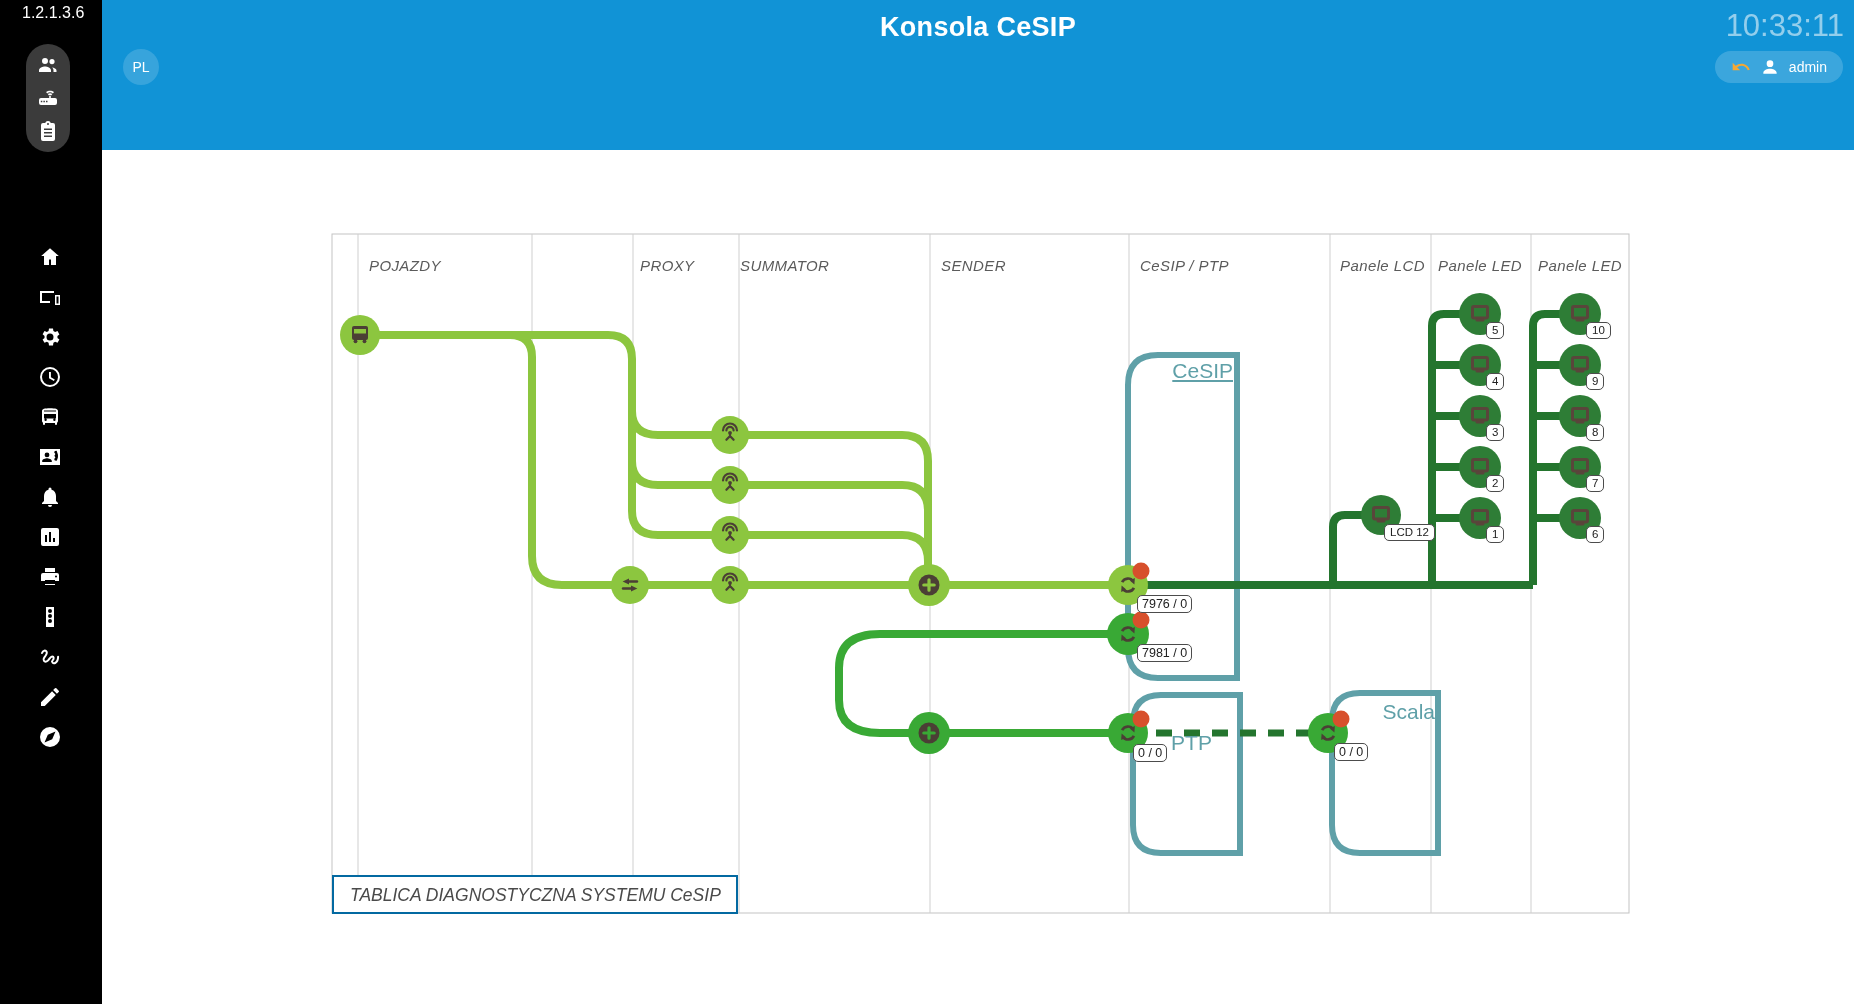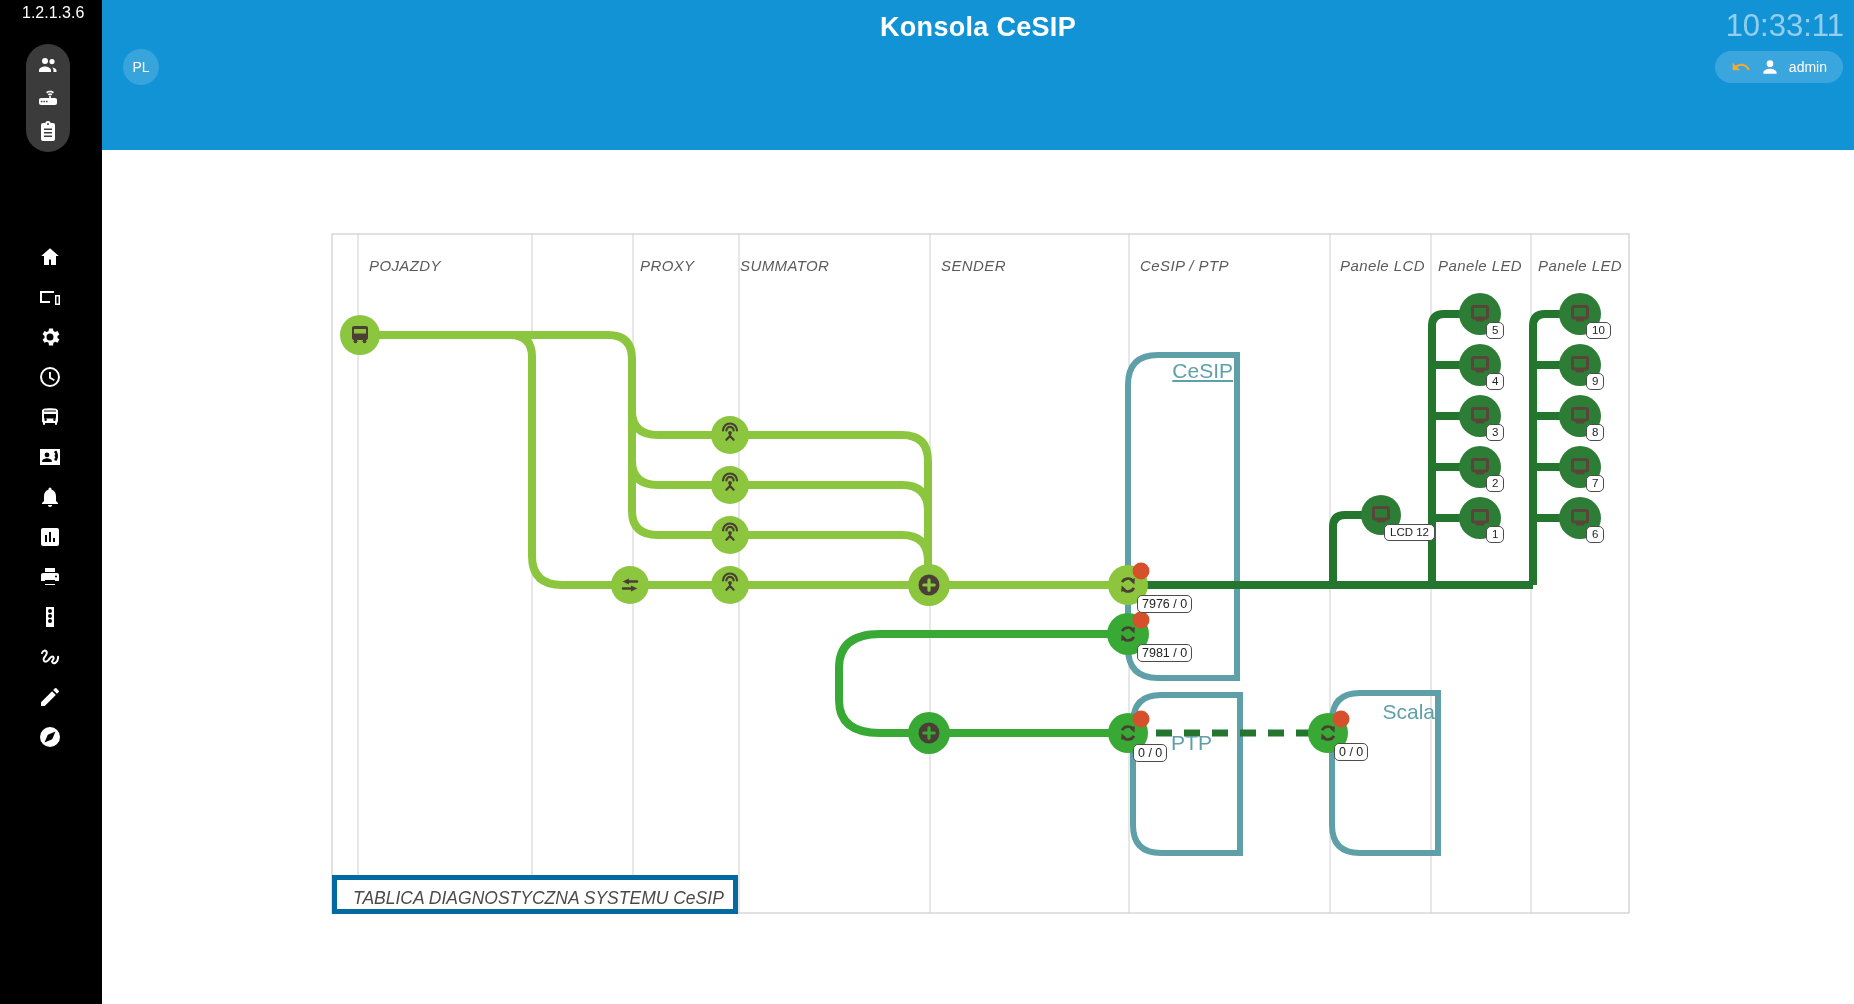--- a/index.html
+++ b/index.html
@@ -31,21 +31,21 @@
 
   
   .diagram{position:absolute;left:0;top:0;width:1854px;height:1004px;}
   .diagram svg{position:absolute;left:0;top:0;}
   .hdr-col{position:absolute;font-style:italic;font-size:15px;color:#5b5b5b;letter-spacing:.4px;white-space:nowrap;}
   .grouplbl{position:absolute;font-size:21px;color:#5FA0A8;text-align:right;white-space:nowrap;}
   .counter{position:absolute;background:#fff;border:1.6px solid #4c4c4c;border-radius:5px;
         font-size:12.5px;color:#222;padding:1px 4px;white-space:nowrap;z-index:3;}
   .ledlbl{position:absolute;background:#fff;border:1.6px solid #4c4c4c;border-radius:5px;
         font-size:11.5px;color:#222;padding:0 5px;line-height:15px;white-space:nowrap;z-index:3;}
-  .board-title{position:absolute;left:332px;top:875px;width:406px;height:39px;background:#fff;border:5px solid #0369a1;
+  .board-title{position:absolute;left:332px;top:875px;width:406px;height:39px;background:#fff;border:2px solid #0369a1;
         font-style:italic;font-size:17.5px;color:#4a4a4a;line-height:37px;padding-left:16px;z-index:2;}
 </style>
 </head>
 <body>
 
 <div class="page">
 
   <div class="sidebar">
     <div class="version">1.2.1.3.6</div>
 

